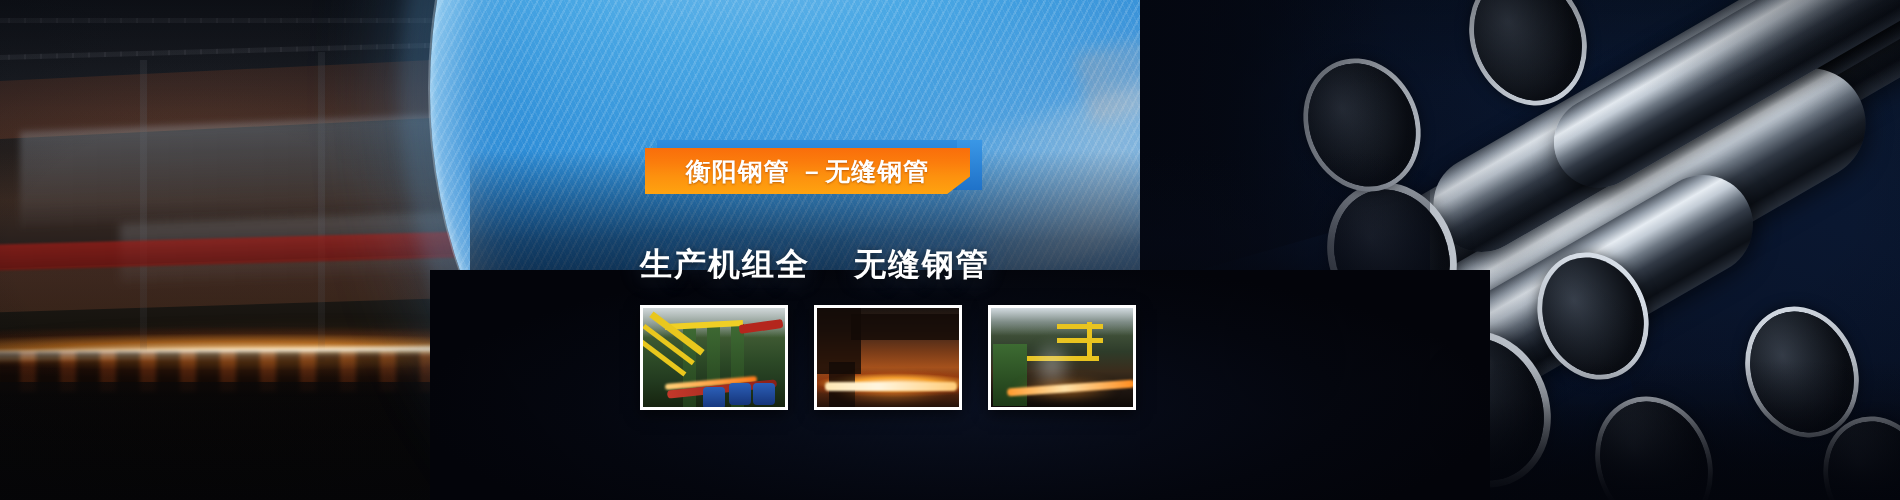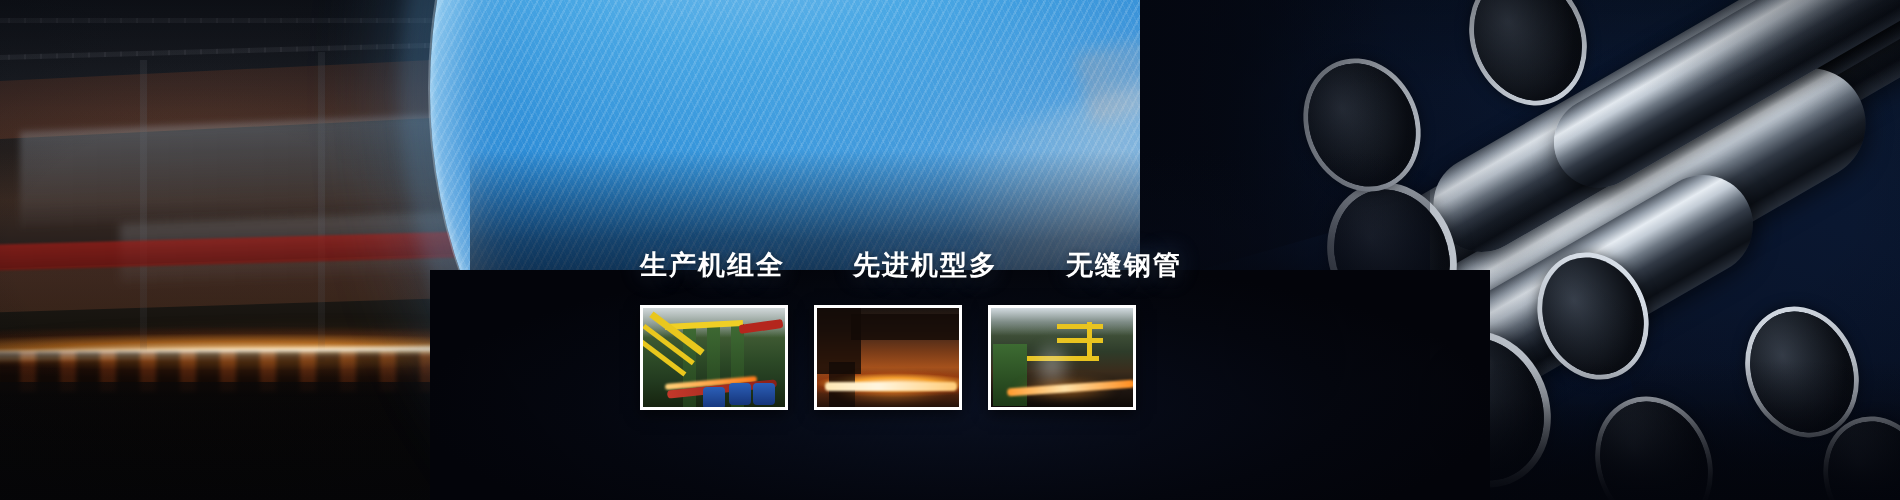--- a/index.html
+++ b/index.html
@@ -212,22 +212,22 @@
   .badge-text {
     color:#ffffff; font-size:25px; font-weight:700; letter-spacing:1px;
     text-shadow:0 1px 2px rgba(120,40,0,.45);
     font-family:"DejaVu Sans","Liberation Sans",sans-serif;
     white-space:nowrap;
   }
 
   
   .headline {
     position:absolute; left:640px; top:240px; width:760px; height:50px;
-    display:flex; align-items:center; gap:68px;
-    color:#ffffff; font-size:27px; font-weight:700; letter-spacing:2px;
+    display:flex; align-items:center; gap:44px;
+    color:#ffffff; font-size:32px; font-weight:700; letter-spacing:2px;
     font-family:"DejaVu Sans","Liberation Sans",sans-serif;
     text-shadow:0 2px 8px rgba(0,0,0,.85), 0 0 22px rgba(120,170,230,.35);
     white-space:nowrap;
   }
 
   
   .thumbs { position:absolute; left:640px; top:305px; display:flex; gap:26px; }
   .thumb {
     width:148px; height:105px; padding:3px; background:#ffffff;
     box-shadow:0 4px 14px rgba(0,0,0,.6);
@@ -334,24 +334,29 @@
     <div class="pipes-shadowmask"></div>
     <div class="pipes-fade-b"></div>
     <div class="pipes-fade"></div>
   </div>
 
   <div class="center-scrim"></div>
   <div class="center-scrim2"></div>
 
   <div class="content">
 
+    <div class="badge-wrap">
+      <div class="badge-shadow"></div>
+      <div class="badge">
+        <span class="badge-text">衡阳钢管 －无缝钢管</span>
+      </div>
+    </div>
 
     <div class="headline">
       <span>生产机组全</span>
-      <span>先进机型多</span>
       <span>无缝钢管</span>
     </div>
 
     <div class="thumbs">
 
       <div class="thumb">
         <div class="thumb-inner t1">
           <div class="gcol" style="left:40px; top:18px; height:88px;"></div>
           <div class="gcol" style="left:64px; top:14px; height:92px;"></div>
           <div class="gcol" style="left:88px; top:16px; height:90px;"></div>

